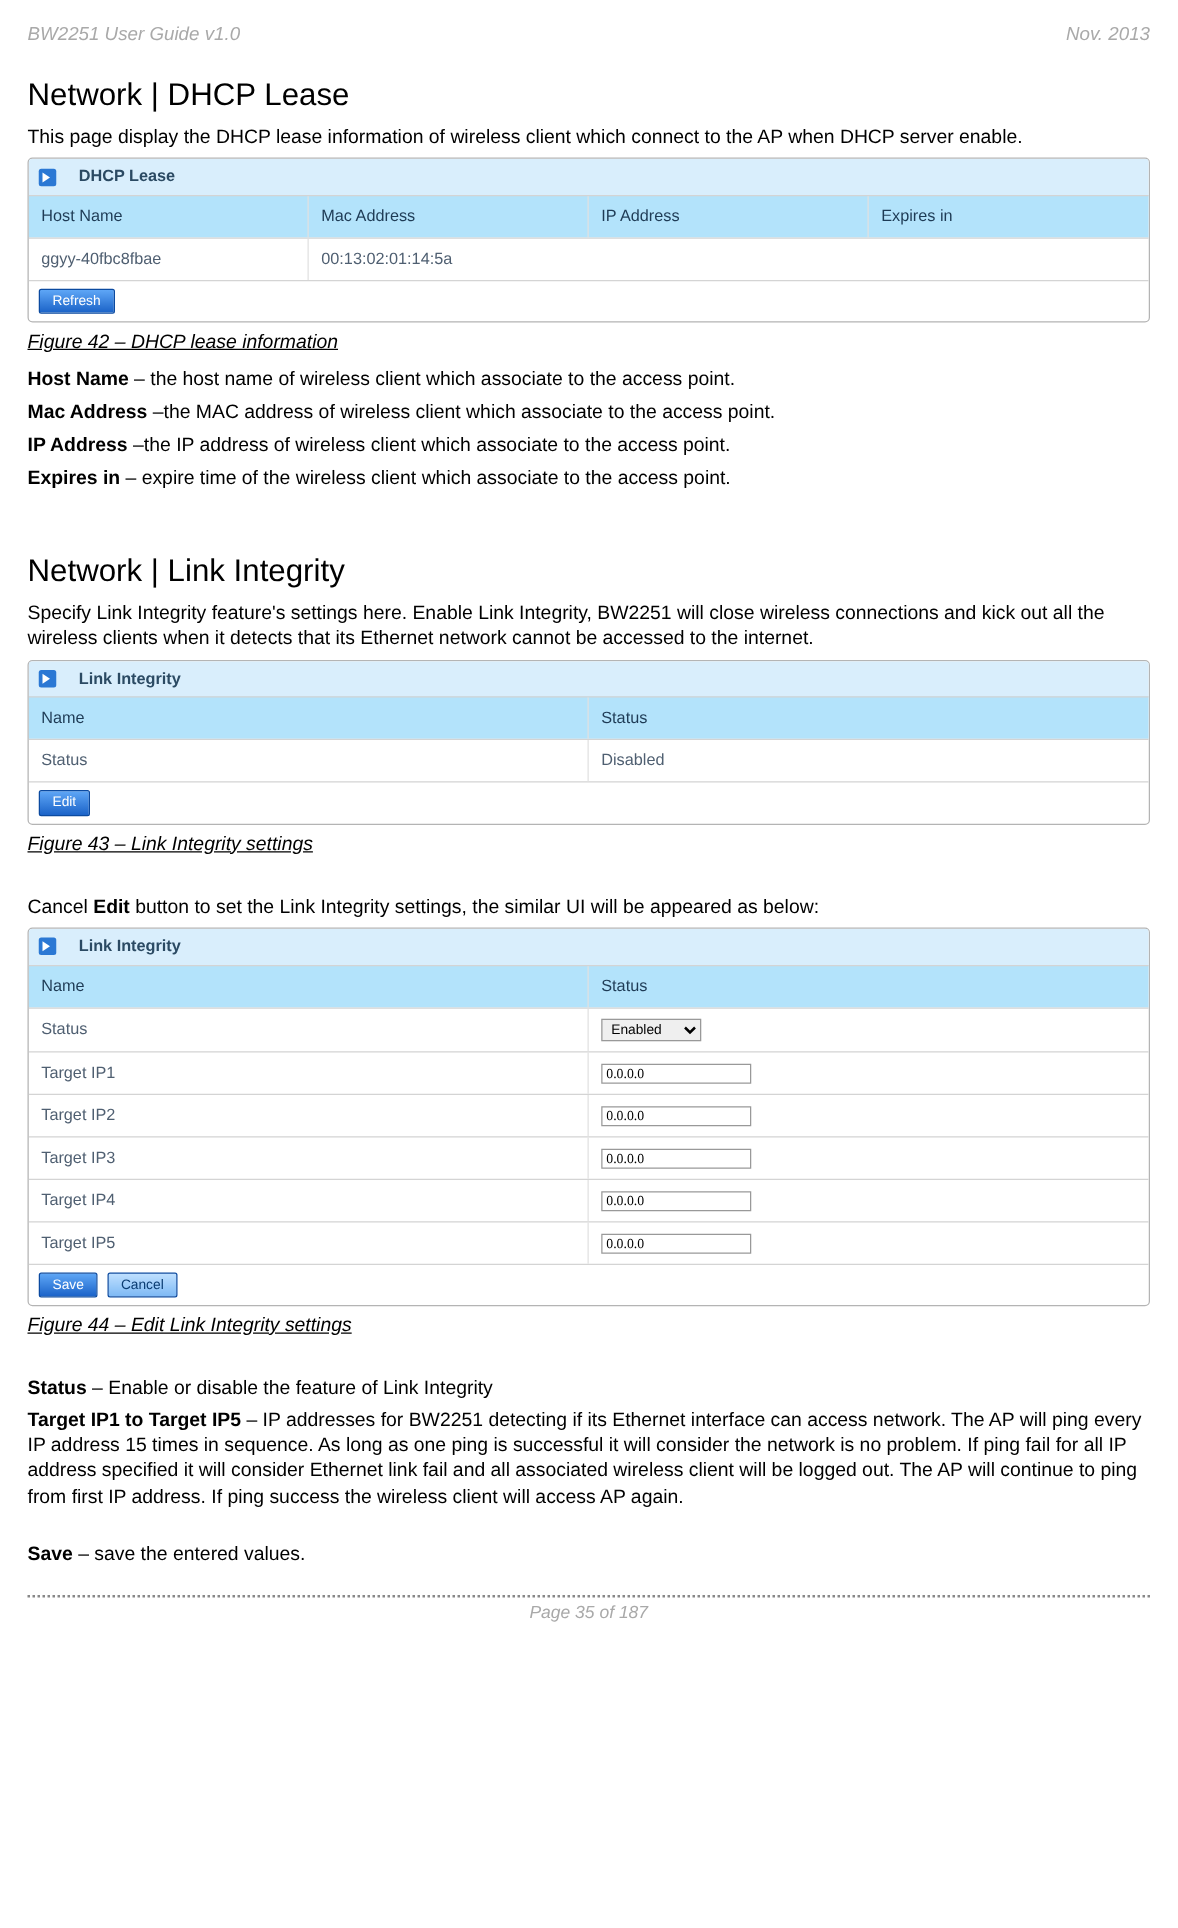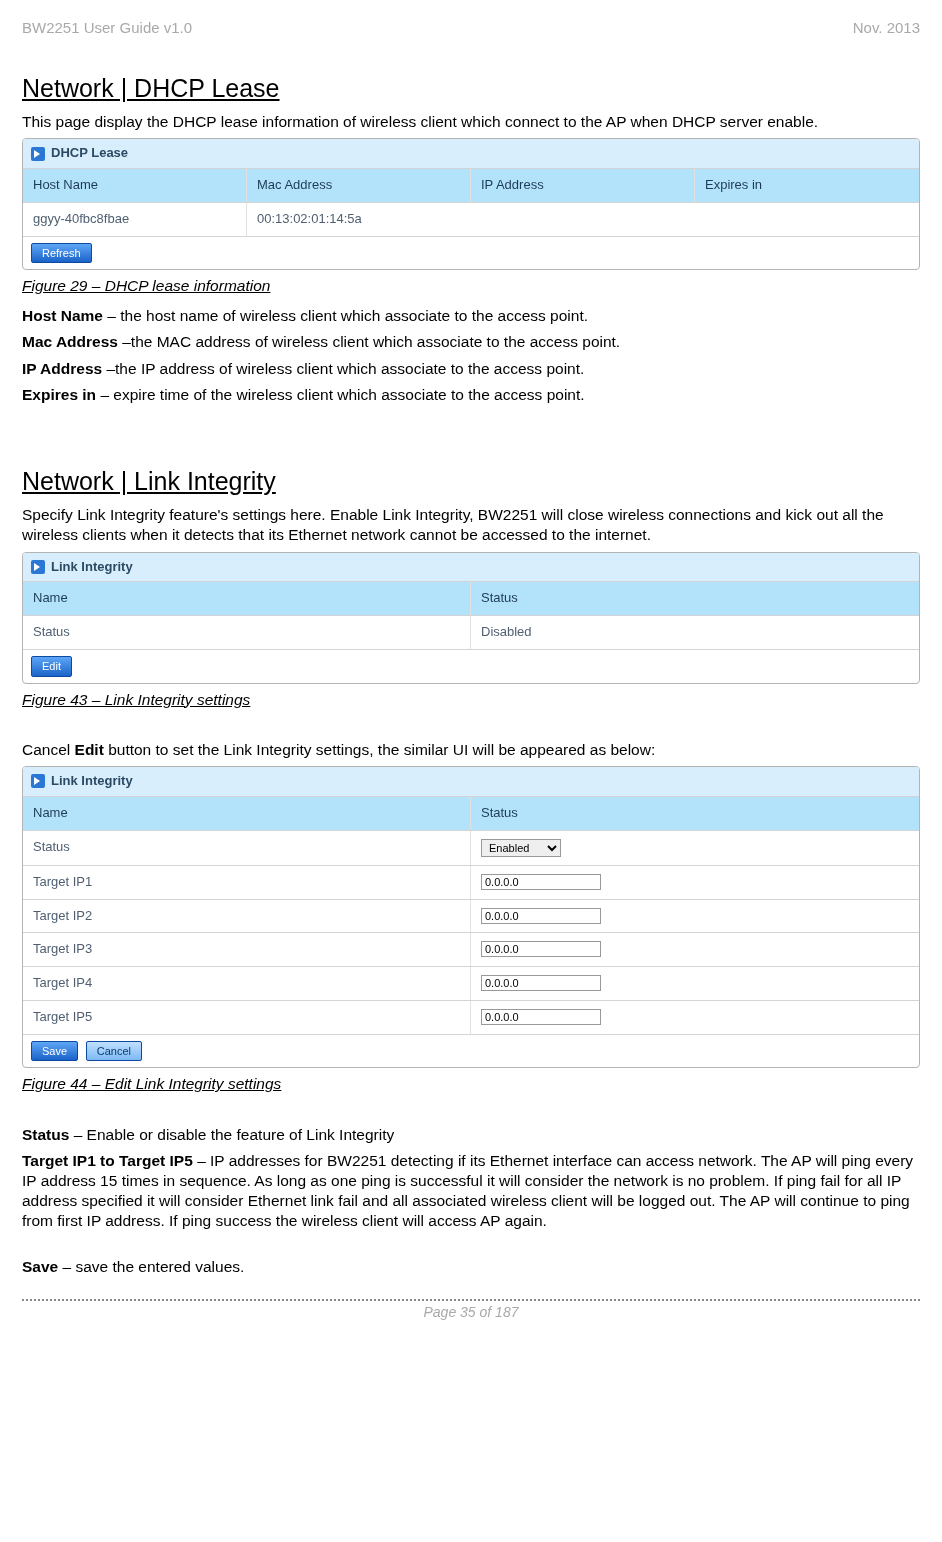--- a/index.html
+++ b/index.html
@@ -5,41 +5,41 @@
   * { box-sizing: border-box; margin: 0; padding: 0; }
   body {
     font-family: Arial, Helvetica, sans-serif;
     background: #fff;
     color: #000;
     width: 942px;
     padding: 18px 22px 10px 22px;
     font-size: 15.5px;
     line-height: 1.3;
   }
-  .top-container { display: flex; justify-content: space-between; color: #a9a9a9; font-size: 15px; margin-bottom: 14px; }
-  h1 { font-size: 25px; font-weight: 400; margin: 34px 0 8px 0; text-decoration: underline; }
+  .top-container { display: flex; justify-content: space-between; color: #a9a9a9; font-style: italic; font-size: 15px; margin-bottom: 14px; }
+  h1 { font-size: 25px; font-weight: 400; margin: 22px 0 8px 0; }
   p { margin-bottom: 6px; }
   .caption { font-style: italic; text-decoration: underline; margin: 6px 0 10px 0; }
   .bold { font-weight: 700; }
   
   .panel {
     border: 1px solid #b4b4b4;
     border-radius: 4px;
     overflow: hidden;
     margin: 6px 0 4px 0;
     font-size: 13px;
   }
   .panel-header {
     background: #d9eefc;
     padding: 6px 8px;
     font-weight: 700;
     color: #2b4a63;
     display: flex;
     align-items: center;
-    gap: 6px;
+    gap: 18px;
   }
   .panel-row {
     display: grid;
     border-top: 1px solid #d4d4d4;
   }
   .dhcp .panel-row { grid-template-columns: 1fr 1fr 1fr 1fr; }
   .li2col .panel-row { grid-template-columns: 1fr 1fr; }
   .panel-cell {
     padding: 8px 10px;
     border-right: 1px solid #e1e1e1;
@@ -77,21 +77,21 @@
     left:3px; top:3px;
     width:0;height:0;
     border-top:4px solid transparent;
     border-bottom:4px solid transparent;
     border-left:6px solid #fff;
   }
   .input-box {
     border:1px solid #999;
     padding:1px 3px;
     width:120px;
-    font-family:Liberation Sans, sans-serif;
+    font-family:Liberation Serif, serif;
     font-size:11px;
     display:inline-block;
   }
   select.input-box { width:80px; font-family:Arial; }
   .spacer-md { height:20px; }
   .footer-bar {
     margin-top:22px;
     border-top:2px dotted #888;
     text-align:center;
     color:#a9a9a9;
@@ -124,21 +124,21 @@
   </div>
   <div class="panel-row">
     <div class="panel-cell">ggyy-40fbc8fbae</div>
     <div class="panel-cell">00:13:02:01:14:5a</div>
   </div>
   <div class="panel-foot">
     <span class="btn">Refresh</span>
   </div>
 </div>
 
-<p class="caption">Figure 29 – DHCP lease information</p>
+<p class="caption">Figure 42 – DHCP lease information</p>
 
 <p><span class="bold">Host Name</span><span> – the host name of wireless client which associate to the access point.</span></p>
 <p><span class="bold">Mac Address</span><span> –the MAC address of wireless client which associate to the access point.</span></p>
 <p><span class="bold">IP Address</span><span> –the IP address of wireless client which associate to the access point.</span></p>
 <p><span class="bold">Expires in</span><span> – expire time of the wireless client which associate to the access point.</span></p>
 
 <div class="spacer-md"></div>
 
 <h1>Network | Link Integrity</h1>
 <p>Specify Link Integrity feature's settings here. Enable Link Integrity, BW2251 will close wireless connections and kick out all the wireless clients when it detects that its Ethernet network cannot be accessed to the internet.</p>

